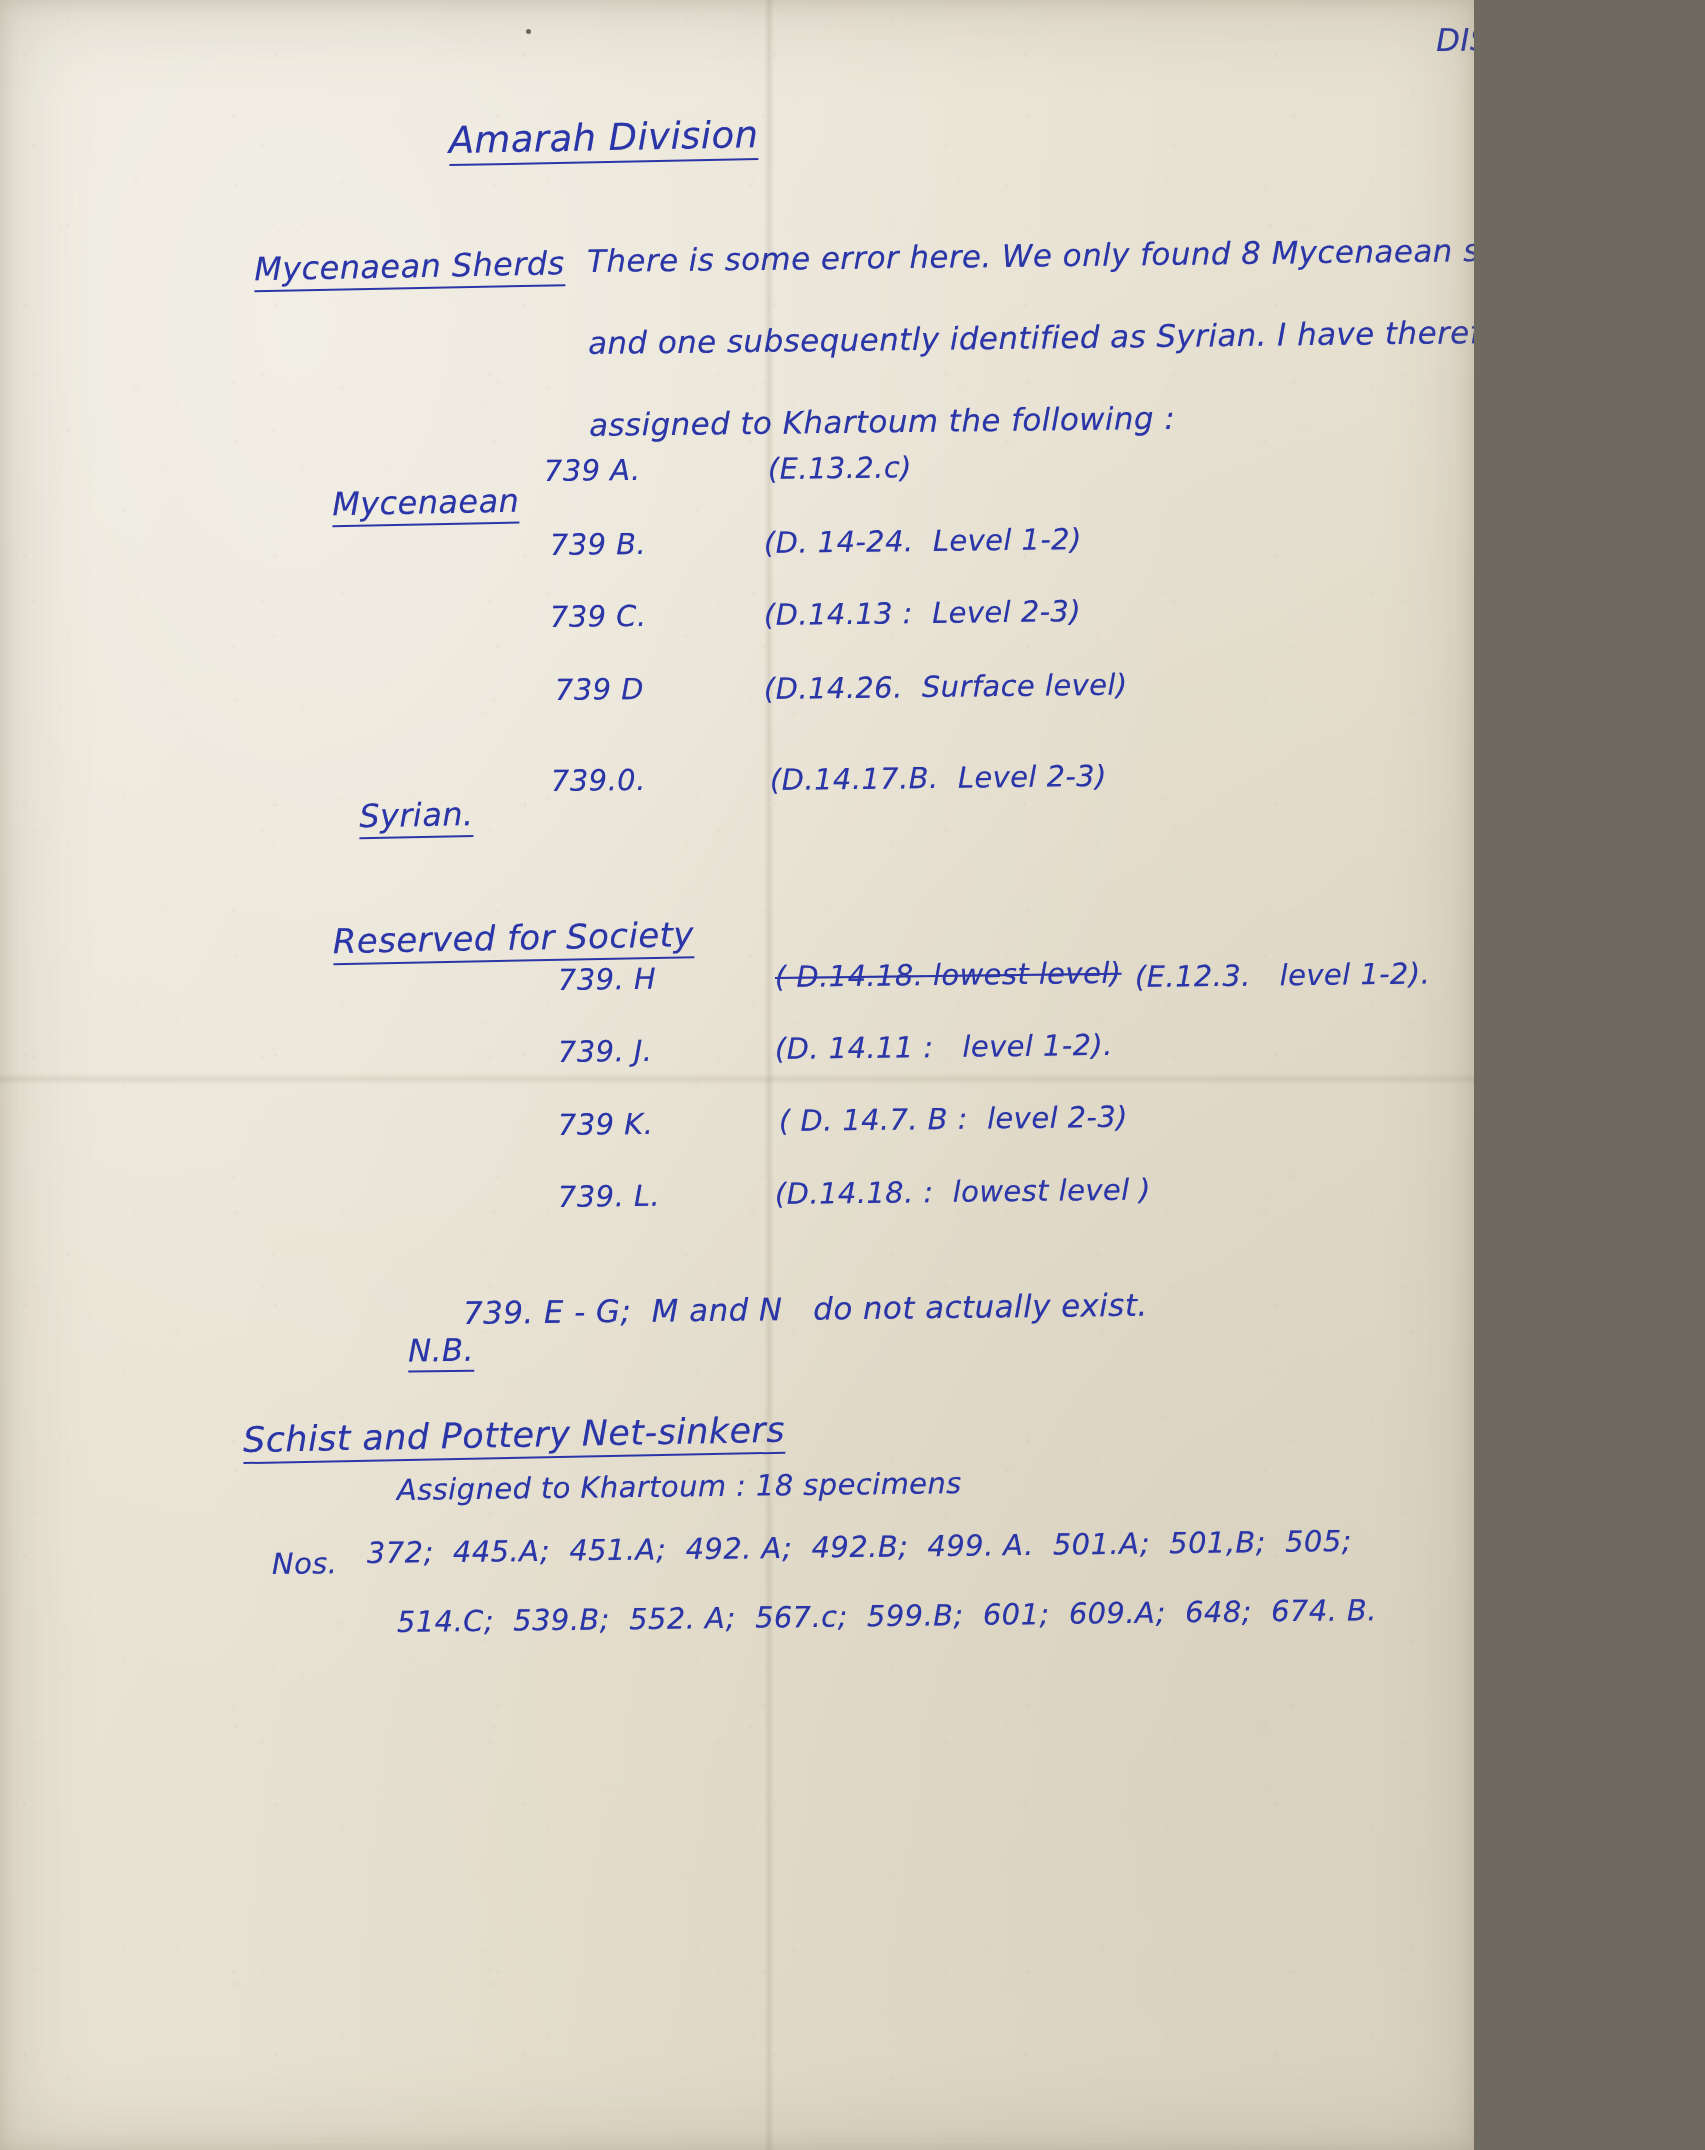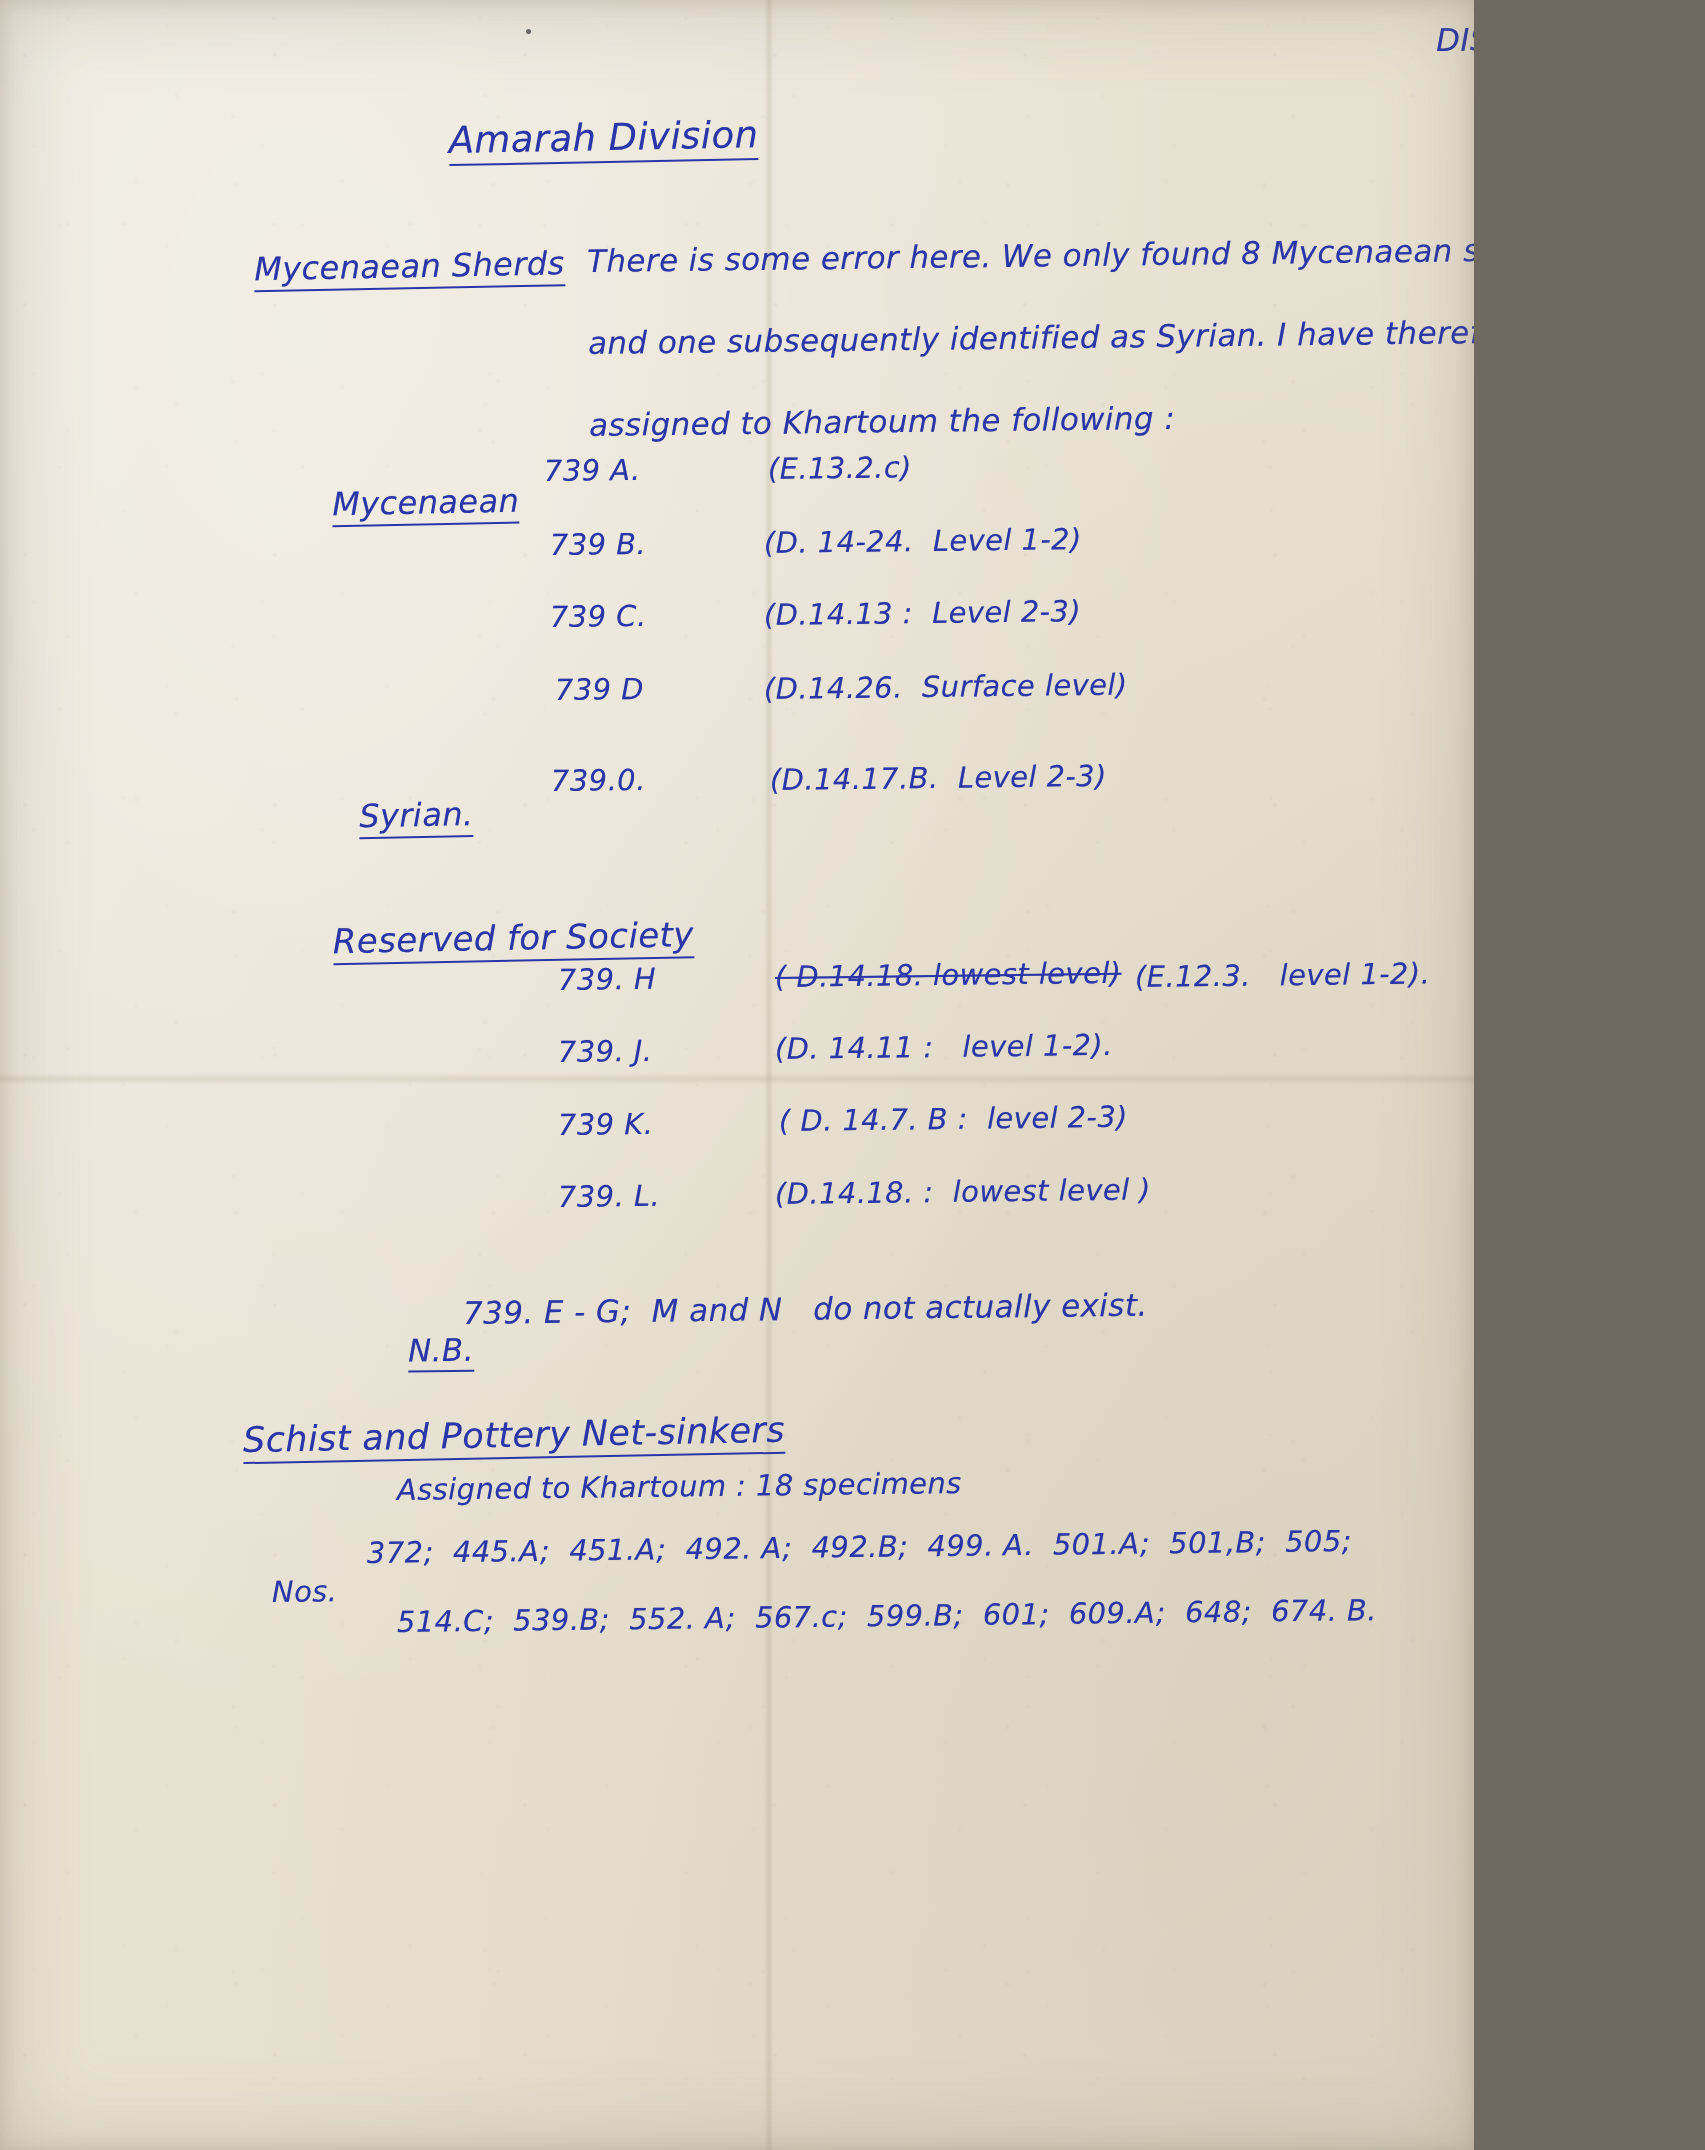--- a/index.html
+++ b/index.html
@@ -152,19 +152,19 @@
     <span class="u">N.B.</span>
   </div>
   <div class="ink lean2" style="left:463px; top:1295px; font-size:31px;">739. E - G;  M and N   do not actually exist.</div>
 
   <div class="ink lean" style="left:197px; top:1381px; font-size:35px;">
     <span class="u">Schist and Pottery Net-sinkers</span>
   </div>
 
   <div class="ink lean2" style="left:397px; top:1473px; font-size:29px;">Assigned to Khartoum : 18 specimens</div>
 
-  <div class="ink lean2" style="left:272px; top:1547px; font-size:29px;margin-top:28px;">Nos.</div>
+  <div class="ink lean2" style="left:272px; top:1547px; font-size:29px;">Nos.</div>
   <div class="ink lean2" style="left:367px; top:1536px; font-size:29px;">372;  445.A;  451.A;  492. A;  492.B;  499. A.  501.A;  501,B;  505;</div>
   <div class="ink lean2" style="left:397px; top:1605px; font-size:29px;">514.C;  539.B;  552. A;  567.c;  599.B;  601;  609.A;  648;  674. B.</div>
 
   <div class="edge-shade"></div>
 </div>
 
 
 </body></html>

